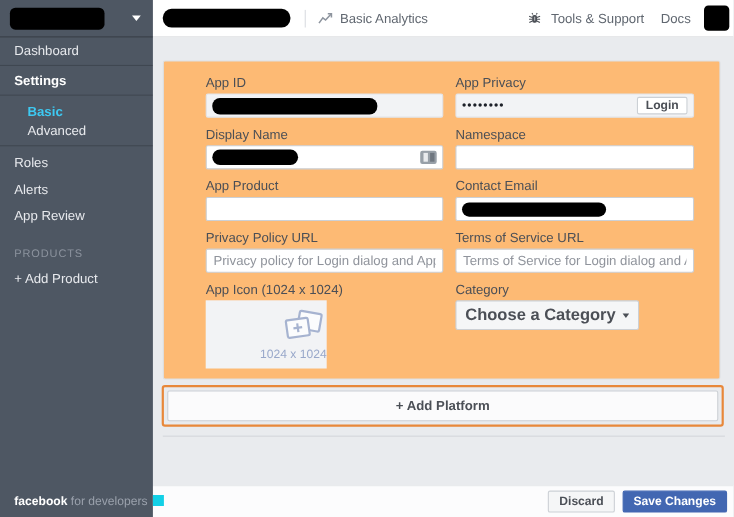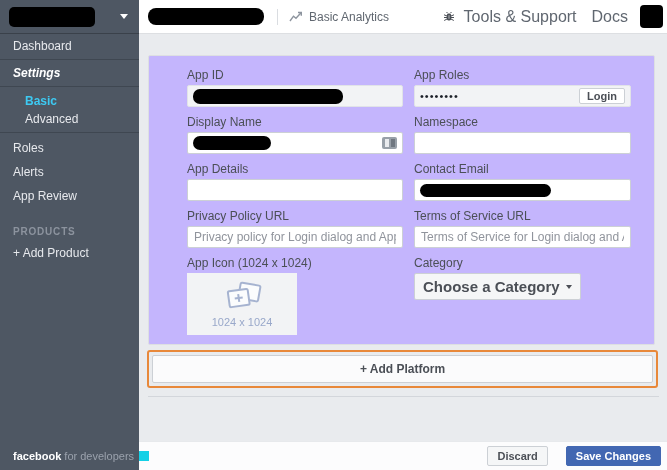--- a/index.html
+++ b/index.html
@@ -6,74 +6,74 @@
   #screen{position:relative;width:667px;height:470px;background:#e9ebee;
     font-family:"Liberation Sans",sans-serif;overflow:hidden;-webkit-font-smoothing:antialiased;}
 
   
   .sidebar{position:absolute;left:0;top:0;bottom:0;width:139px;background:#4e5763;z-index:3;}
   .sb-header{position:relative;height:33px;border-bottom:1px solid rgba(0,0,0,.25);cursor:pointer;}
   .sb-pill{position:absolute;left:9px;top:7px;width:86px;height:20px;background:#000;border-radius:5px;}
   .sb-caret{position:absolute;right:11px;top:14px;width:0;height:0;
     border-left:4px solid transparent;border-right:4px solid transparent;border-top:5px solid #fff;}
   .sb-item{padding:5px 13px;font-size:12px;color:#e7e9ed;cursor:pointer;line-height:14px;}
-  .sb-item.bold{font-weight:bold;color:#fff;font-style:italic;}
+  .sb-item.bold{font-weight:bold;color:#fff;}
   .sb-item.sub{padding:2px 13px 2px 25px;}
   .sb-item.active{color:#3dc9f2;font-weight:bold;}
   .sb-divider{height:1px;background:rgba(0,0,0,.18);margin:1px 0;}
-  .sb-products{margin-top:14px;padding:4px 13px;font-size:10px;font-weight:bold;
+  .sb-products{margin-top:14px;padding:4px 13px;font-size:10px;font-weight:normal;
     letter-spacing:.8px;color:#8c939e;}
   .sb-footer{position:absolute;left:13px;bottom:8px;font-size:11px;color:#9aa1ac;white-space:nowrap;}
   .sb-footer b{color:#fff;font-weight:bold;}
   .sb-cyan{display:inline-block;width:10px;height:10px;background:#13d0e6;margin-left:5px;vertical-align:-1px;}
 
   
   .topbar{position:absolute;left:137px;top:0;right:0;height:33px;background:#fff;
     border-bottom:1px solid #dddfe2;display:flex;align-items:center;z-index:2;}
   .tb-pill{width:116px;height:17px;background:#000;border-radius:8px;margin-left:11px;flex:none;}
   .tb-sep{width:1px;height:16px;background:#dadde1;margin:0 11px 0 13px;flex:none;}
   .tb-link{display:flex;align-items:center;font-size:12px;color:#606770;cursor:pointer;}
   .tb-link svg{margin-right:6px;}
   .tb-right{margin-left:auto;display:flex;align-items:center;}
-  .tb-right .txt{font-size:16px;color:#606770;cursor:pointer;}
+  .tb-right .txt{font-size:12px;color:#606770;cursor:pointer;}
   .tb-bug{margin-right:9px;display:flex;cursor:pointer;}
   .tb-docs{margin:0 12px 0 15px;}
   .tb-avatar{width:23px;height:23px;background:#000;border-radius:4px;margin-right:4px;cursor:pointer;}
 
   
   .footer{position:absolute;left:137px;right:0;bottom:0;height:29px;background:#fcfcfd;
     border-top:1px solid #e7e9ec;display:flex;align-items:center;justify-content:flex-end;
-    gap:18px;padding-right:6px;box-sizing:border-box;z-index:2;}
+    gap:7px;padding-right:6px;box-sizing:border-box;z-index:2;}
   .btn{font-family:inherit;font-size:11px;font-weight:bold;border-radius:2px;padding:3px 9px;
     border:1px solid #ccd0d5;background:#f5f6f7;color:#4b4f56;cursor:pointer;}
   .btn-primary{background:#4267b2;border-color:#4267b2;color:#fff;}
 
   
-  .card{position:absolute;left:148px;top:55px;width:507px;height:290px;background:#c4b5fd;
+  .card{position:absolute;left:148px;top:55px;width:507px;height:290px;background:#fdba74;
     border:1px solid #dddfe2;border-radius:2px;box-sizing:border-box;z-index:1;}
   .card-grid{display:grid;grid-template-columns:216px 217px;column-gap:11px;padding:13px 0 0 38px;}
   .fg{margin-bottom:9px;}
   .fg .lbl{display:block;font-size:12px;color:#4b4f56;margin-bottom:3px;line-height:13px;}
   .inp{box-sizing:border-box;width:100%;height:22px;border:1px solid #ccd0d5;border-radius:2px;
     font-family:inherit;font-size:12px;padding:0 6px;color:#1d2129;background:#fff;outline:none;}
   .inp::placeholder{color:#90949c;}
   .fauxinp{box-sizing:border-box;width:100%;height:22px;border:1px solid #ccd0d5;border-radius:2px;
     background:#fff;display:flex;align-items:center;padding:0 5px;}
   .ro{background:#f2f3f5;border-color:#e1e3e8;}
   .redact{background:#000;border-radius:7px;}
   .dots{flex:1;font-size:11px;color:#1d2129;letter-spacing:1px;line-height:1;}
   .show-btn{font-family:inherit;flex:none;font-size:11px;font-weight:bold;color:#4b4f56;background:#fff;
     border:1px solid #ccd0d5;border-radius:2px;padding:1px 7px;cursor:pointer;}
   .ime{margin-left:auto;flex:none;width:15px;height:12px;background:#98a0a8;border-radius:2px;
     position:relative;cursor:pointer;}
   .ime:before{content:"";position:absolute;left:3px;top:2px;width:4px;height:8px;background:#e9ebee;}
   .ime:after{content:"";position:absolute;right:2px;top:2px;width:4px;height:8px;background:#6f7780;}
 
   .icon-box{width:110px;height:62px;background:#f2f3f5;display:flex;flex-direction:column;
-    align-items:center;justify-content:flex-end;cursor:pointer;margin-top:2px;}
+    align-items:flex-end;justify-content:flex-end;cursor:pointer;margin-top:2px;}
   .icon-box .size{font-size:11px;color:#99a8ca;margin-bottom:7px;}
   .dd-btn{font-family:inherit;display:inline-flex;align-items:center;font-size:15px;font-weight:bold;color:#4b4f56;
     background:#f5f6f7;border:1px solid #ccd0d5;border-radius:2px;padding:4px 8px;cursor:pointer;}
   .dd-caret{width:0;height:0;border-left:3.5px solid transparent;border-right:3.5px solid transparent;
     border-top:4px solid #4b4f56;margin-left:6px;}
 
   
   .annot{position:absolute;left:147px;top:350px;width:511px;height:38px;border:2px solid #e8883a;
     border-radius:3px;box-sizing:border-box;padding:3px;z-index:1;}
   .add-platform{width:100%;height:100%;background:#fbfbfc;border:1px solid #ccd0d5;border-radius:2px;
@@ -145,42 +145,42 @@
     <div class="card-grid">
 
       <div class="fg">
         <span class="lbl">App ID</span>
         <div class="fauxinp ro">
           <div class="redact" style="width:150px;height:15px;"></div>
         </div>
       </div>
 
       <div class="fg">
-        <span class="lbl">App Roles</span>
+        <span class="lbl">App Privacy</span>
         <div class="fauxinp ro">
           <span class="dots">••••••••</span>
           <button class="show-btn">Login</button>
         </div>
       </div>
 
       <div class="fg">
         <span class="lbl">Display Name</span>
         <div class="fauxinp">
           <div class="redact" style="width:78px;height:14px;"></div>
           <span class="ime"></span>
         </div>
       </div>
 
       <div class="fg">
         <span class="lbl">Namespace</span>
         <input class="inp" type="text" style="">
       </div>
 
       <div class="fg">
-        <span class="lbl">App Details</span>
+        <span class="lbl">App Product</span>
         <input class="inp" type="text" style="">
       </div>
 
       <div class="fg">
         <span class="lbl">Contact Email</span>
         <div class="fauxinp">
           <div class="redact" style="width:131px;height:13px;"></div>
         </div>
       </div>
 

